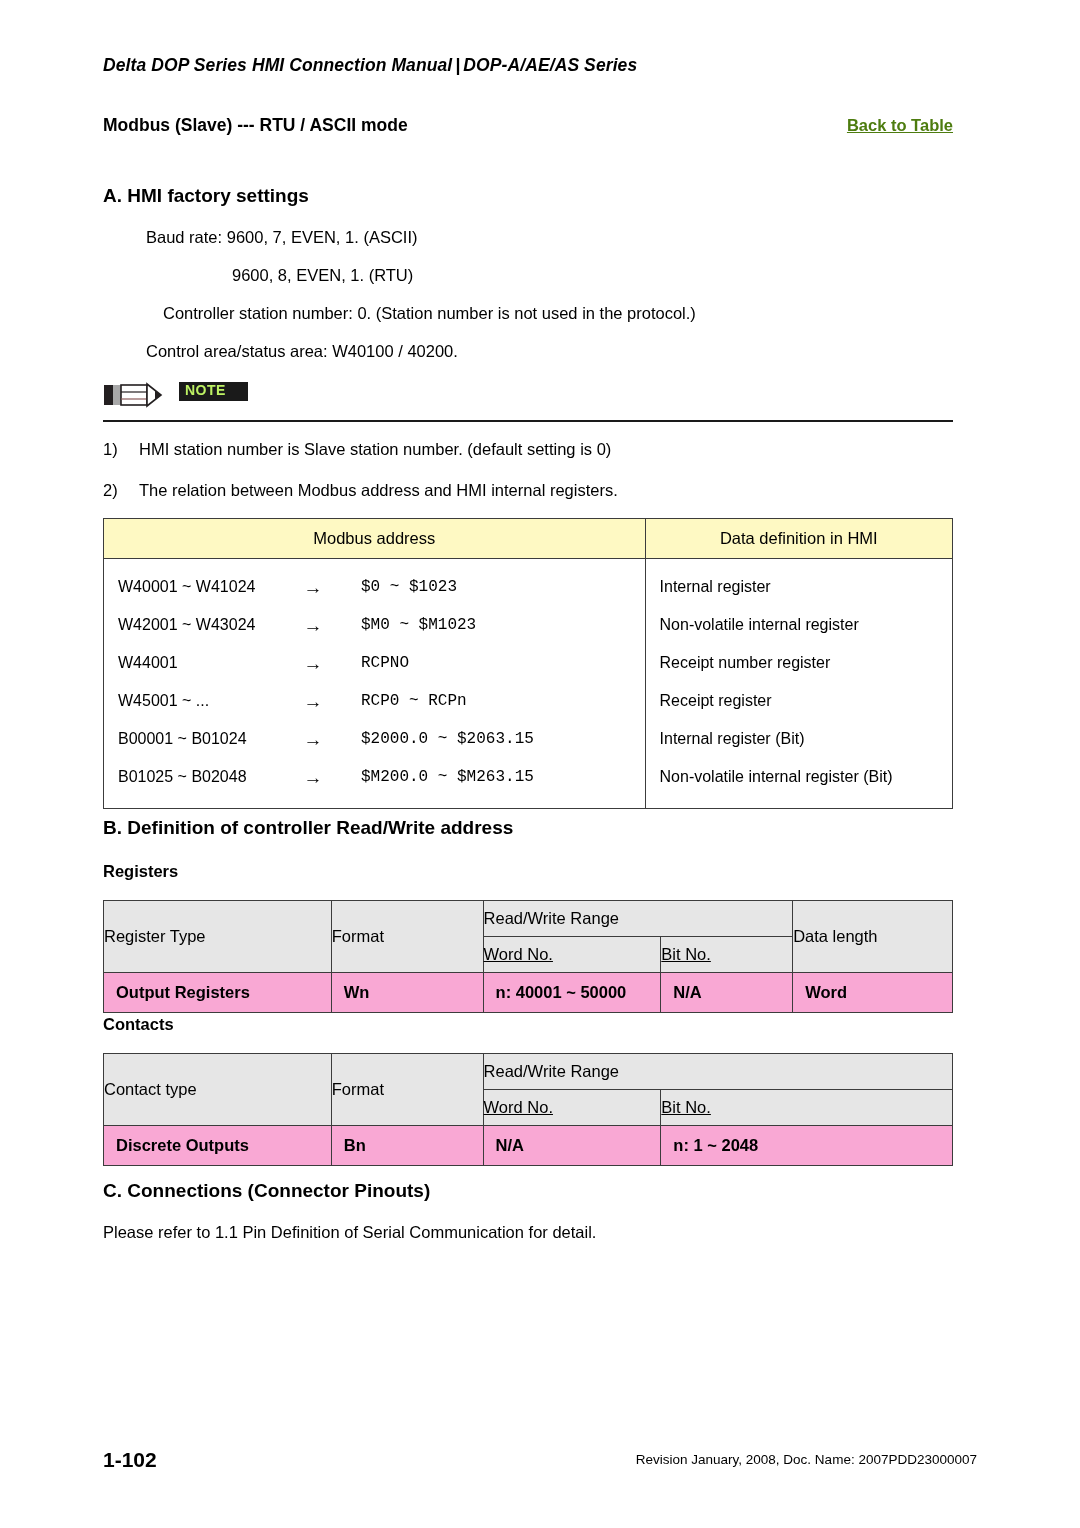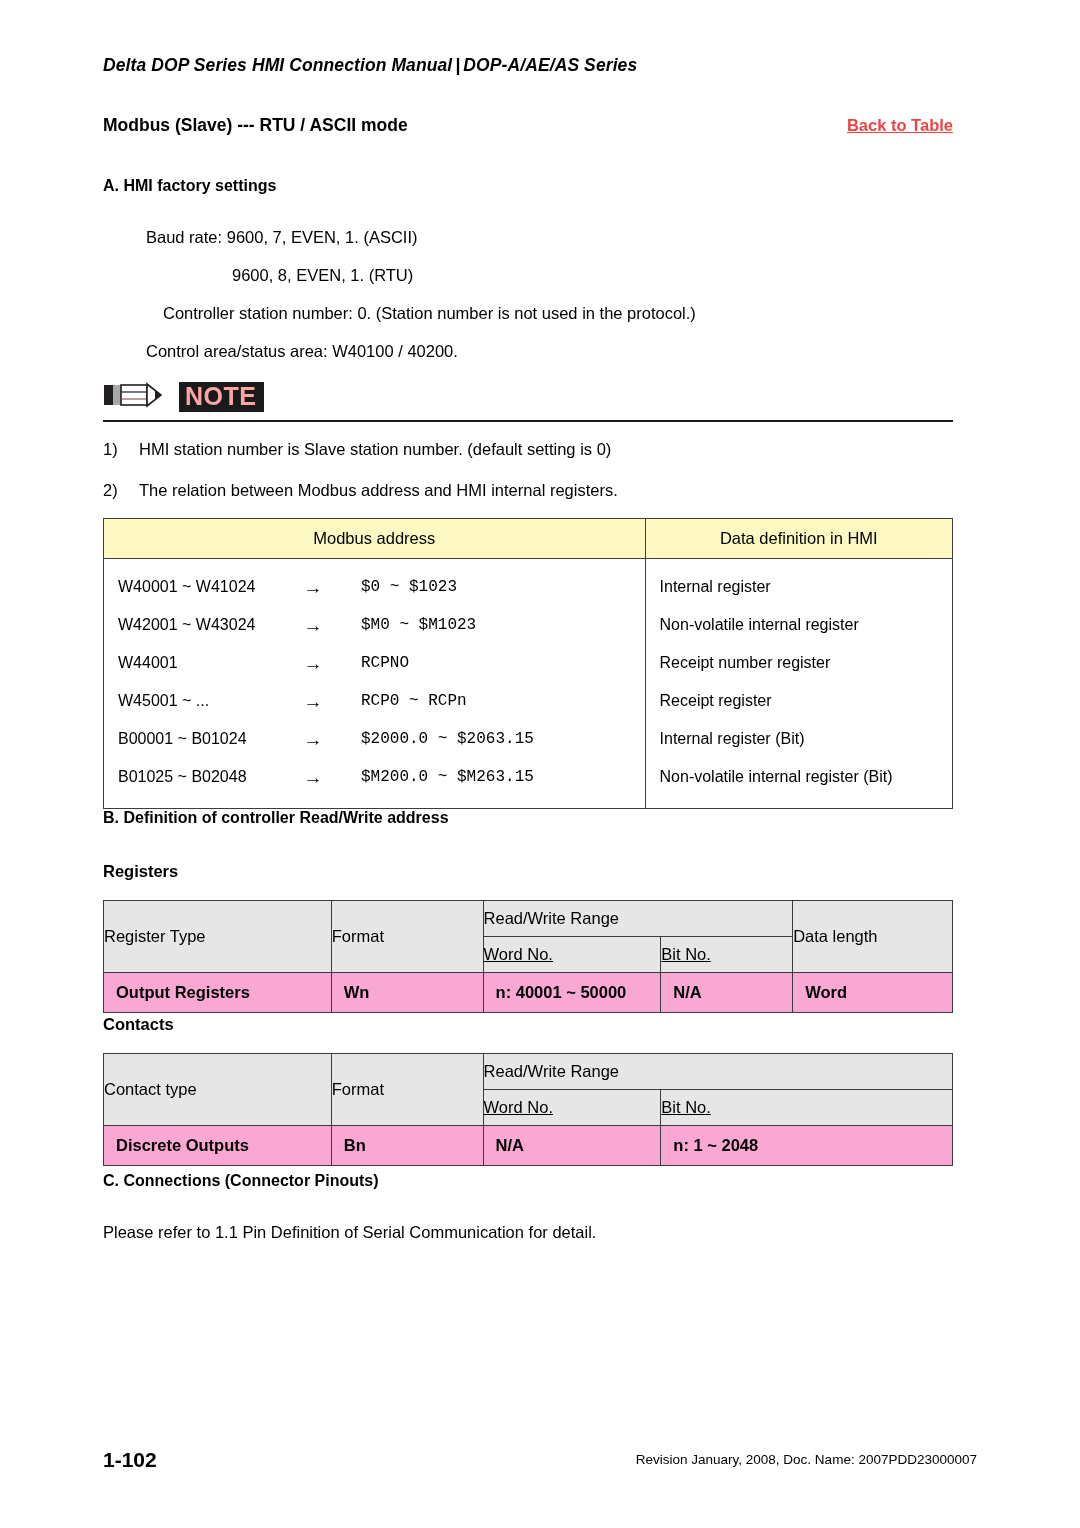--- a/index.html
+++ b/index.html
@@ -23,38 +23,38 @@
   .doc-header .sep { font-weight:bold; font-style:italic; padding:0 3px; }
 
   
   .title-row {
     position:absolute; left:103px; top:115px; width:850px;
     display:flex; justify-content:space-between; align-items:baseline;
   }
   .page-title { font-size:17.5px; font-weight:bold; }
   .back-link {
     font-size:16.5px; font-weight:bold;
-    text-decoration:underline; color:#ef4444; cursor:pointer;
-  }
-
-  
-  .sec-head { position:absolute; font-size:16px; font-weight:bold; left:103px; }
+    text-decoration:underline; color:#4d7c0f; cursor:pointer;
+  }
+
+  
+  .sec-head { position:absolute; font-size:19px; font-weight:bold; left:103px;margin-top:8px; }
   .sub-head { position:absolute; font-size:16.5px; font-weight:bold; left:103px; }
 
   
   .body-line { position:absolute; font-size:16.5px; font-weight:normal; }
 
   
   .note-block { position:absolute; left:103px; top:381px; width:850px; height:42px; }
   .note-icon { position:absolute; left:0px; top:0px; width:70px; height:28px; }
   .note-word {
     position:absolute; left:76px; top:1px;
-    background:#1a1a1a; color:#fca5a5;
-    font-size:25px; font-weight:bold; letter-spacing:0.5px;
-    padding:1px 8px 3px 6px; line-height:1.05;
+    background:#1a1a1a; color:#bef264;
+    font-size:14px; font-weight:bold; letter-spacing:0.5px;
+    padding:1px 22px 3px 6px; line-height:1.05;
   }
   .note-rule {
     position:absolute; left:0px; top:39px; width:850px; height:0;
     border-top:2px solid #1a1a1a;
   }
 
   
   table { border-collapse:collapse; }
   .tbl {
     position:absolute;

